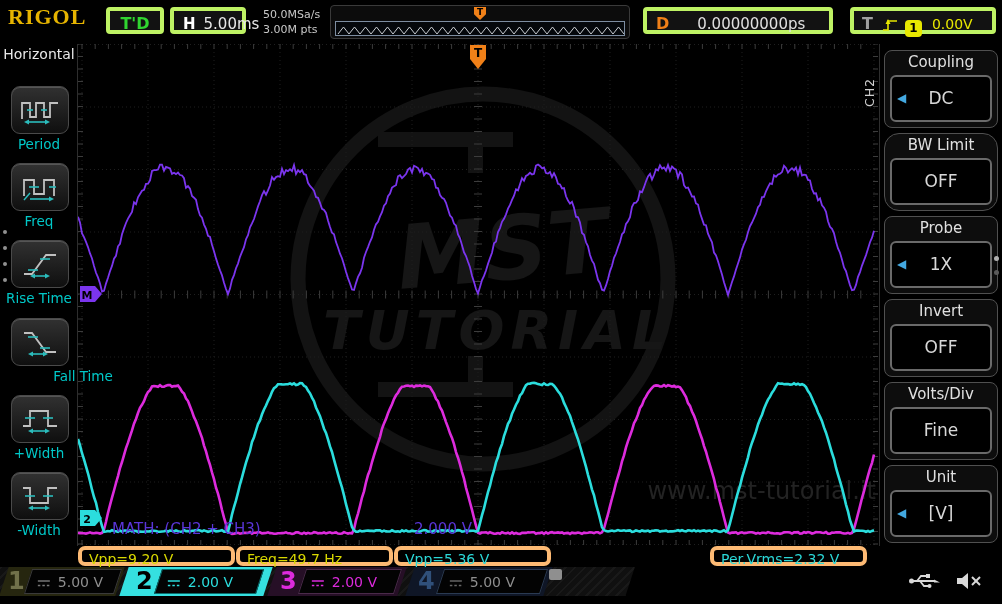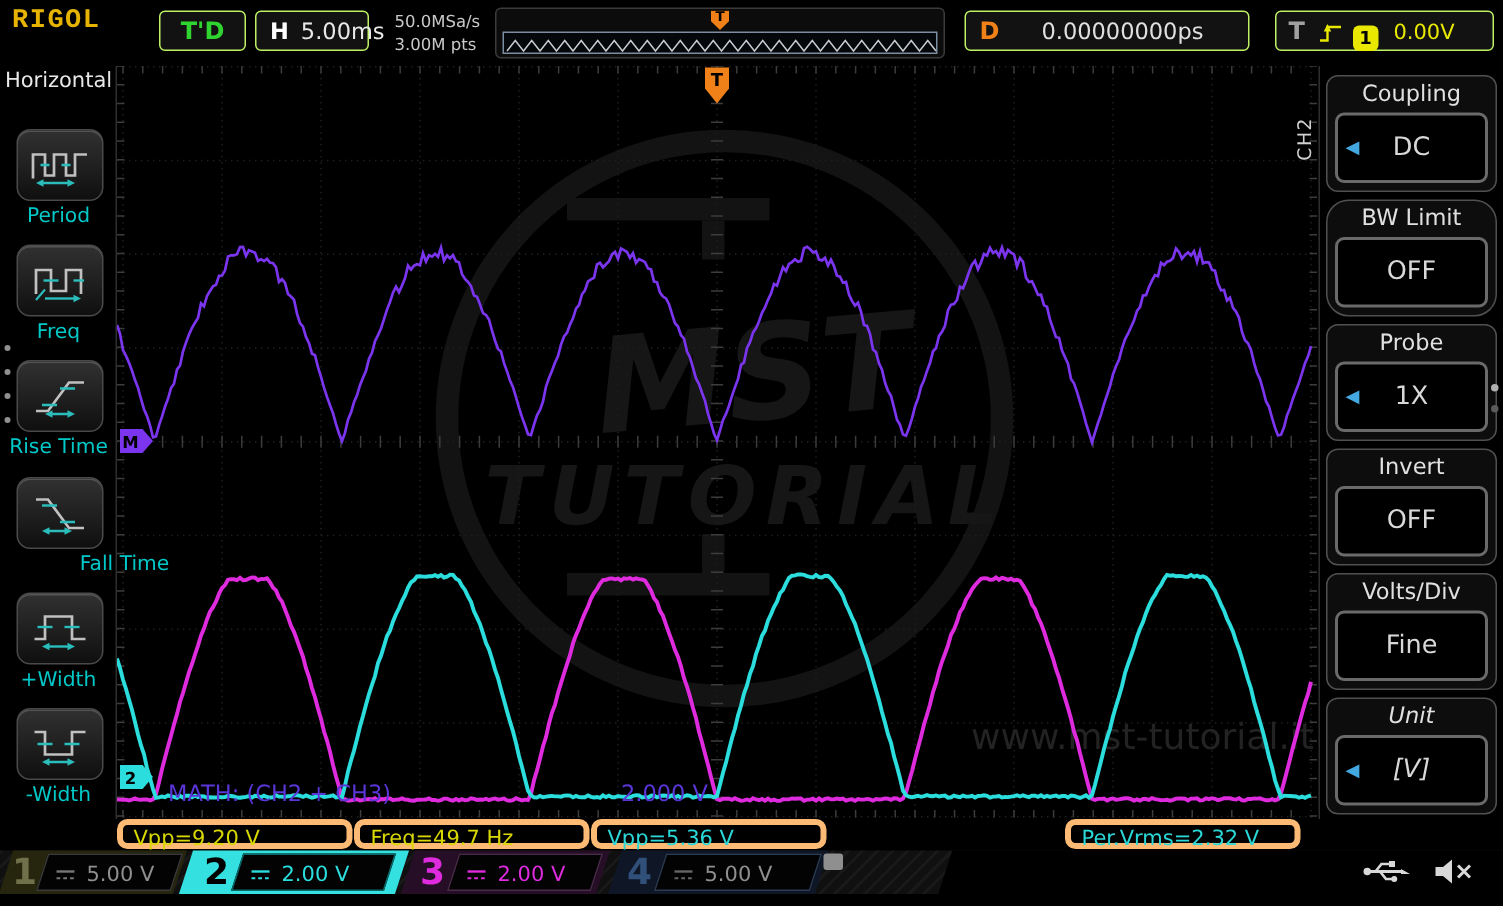--- a/index.html
+++ b/index.html
@@ -1,22 +1,22 @@
 <!DOCTYPE html>
 <html><head>
 <meta charset="utf-8">
 <style>
   html,body{margin:0;padding:0;background:#000;}
   #scope{position:relative;width:1002px;height:604px;background:#000;overflow:hidden;
          font-family:"DejaVu Sans",sans-serif;-webkit-font-smoothing:antialiased;}
   .abs{position:absolute;}
 
   
-  #logo{left:8px;top:4px;font-family:Liberation Mono, monospace;font-weight:bold;font-size:18px;color:#e6b400;letter-spacing:1px;}
-  .chip{background:#121212;border:1px solid #bef264;border-radius:4px;height:27px;box-sizing:border-box;}
+  #logo{left:8px;top:4px;font-family:Liberation Serif, serif;font-weight:bold;font-size:22px;color:#e6b400;letter-spacing:1px;}
+  .chip{background:#121212;border:4px solid #bef264;border-radius:4px;height:27px;box-sizing:border-box;}
   #td-chip{left:106px;top:7px;width:58px;text-align:center;line-height:25px;font-size:16px;font-weight:bold;color:#30d430;}
   #h-chip{left:170px;top:7px;width:76px;line-height:25px;}
   #h-chip .hlab{color:#fff;font-weight:bold;font-size:15px;margin-left:9px;}
   #h-chip .hval{color:#e8e8e8;font-size:15px;margin-left:8px;}
   #srate{left:263px;top:7px;font-size:11px;line-height:15px;color:#c8c8c8;}
   #membar{left:330px;top:5px;width:300px;height:34px;background:#0c0c0c;border:1px solid #3a3a3a;border-radius:4px;box-sizing:border-box;}
   #membar .inner{position:absolute;left:4px;top:15px;width:290px;height:15px;background:#05080b;border:1px solid #7d8da0;box-sizing:border-box;}
   #mem-t{position:absolute;left:143px;top:1px;width:12px;height:13px;background:#f08018;
          clip-path:polygon(0 0,100% 0,100% 55%,50% 100%,0 55%);text-align:center;font-size:9px;font-weight:bold;color:#000;line-height:11px;}
   #d-chip{left:643px;top:7px;width:190px;line-height:25px;}
@@ -579,21 +579,21 @@
     <div class="rm-value-box">
       <span class="rm-value">OFF</span>
     </div>
   </div>
   <div class="rm-item" style="top:382px;">
     <div class="rm-label">Volts/Div</div>
     <div class="rm-value-box">
       <span class="rm-value">Fine</span>
     </div>
   </div>
-  <div class="rm-item" style="top:465px;font-style:italic;">
+  <div class="rm-item" style="top:465px;">
     <div class="rm-label">Unit</div>
     <div class="rm-value-box">
       <span class="rm-arrow">◀</span>
       <span class="rm-value">[V]</span>
     </div>
   </div>
   <div class="rm-dot" style="top:256px;background:#b0b0b0;"></div>
   <div class="rm-dot" style="top:270px;background:#5a5a5a;"></div>
 
   <div class="meas-box" style="left: 78px; color: rgb(216, 216, 0);">Vpp=9.20 V</div>

